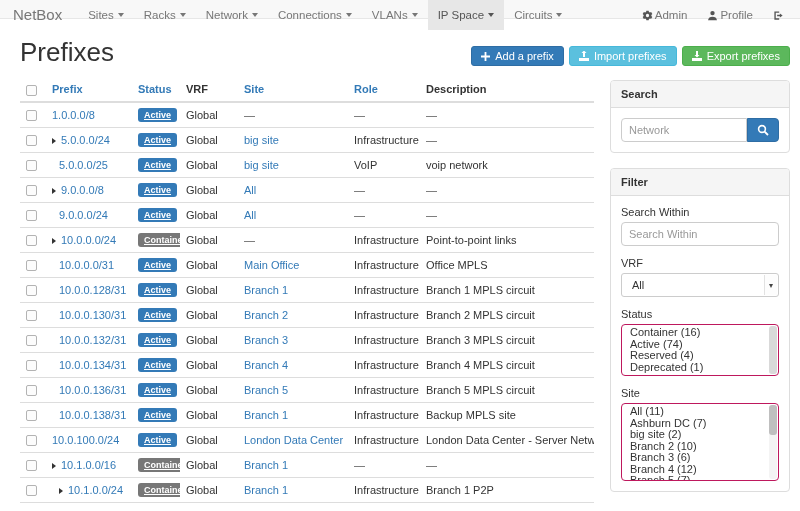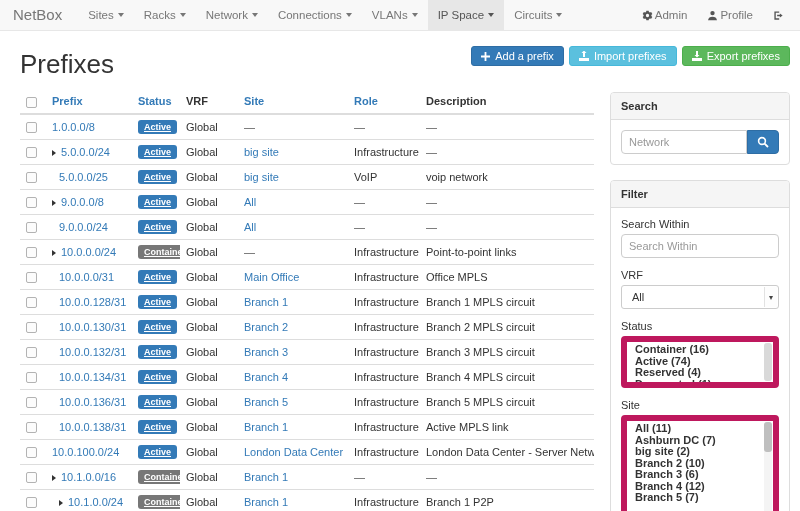--- a/index.html
+++ b/index.html
@@ -1,34 +1,34 @@
 <!DOCTYPE html>
 <html><head>
 <meta charset="utf-8">
 <style>
   * { box-sizing: border-box; margin: 0; padding: 0; }
   html,body { width:800px; height:511px; overflow:hidden; background:#fff;
     font-family:"Liberation Sans", sans-serif; color:#333; }
 
   
-  .navbar { height:31px; background:#f8f8f8; border-bottom:1px solid #e7e7e7;
+  .navbar { height:19px; background:#f8f8f8; border-bottom:1px solid #e7e7e7;
     display:flex; align-items:flex-start; padding-left:13px; }
   .brand { font-size:15px; color:#777; line-height:30px; margin-right:16px; cursor:pointer; }
   .nav-item { font-size:11.5px; color:#777; padding:0 10px; line-height:30px;
     display:flex; align-items:center; cursor:pointer; white-space:nowrap; }
   .nav-item.active { background:#e7e7e7; color:#555; }
   .caret { width:0; height:0; border-left:3.5px solid transparent; border-right:3.5px solid transparent;
     border-top:4px solid currentColor; margin-left:4px; }
   .nav-right { margin-left:auto; display:flex; padding-right:6px; }
   .nav-right .nav-item { gap:2px; }
   .nav-ico { display:inline-flex; width:11px; height:11px; align-items:center; justify-content:center; }
 
   
   .page { padding:6px 10px 0 20px; }
-  .page-header { display:flex; justify-content:space-between; align-items:flex-start;gap:18px; }
+  .page-header { display:flex; justify-content:space-between; align-items:center;gap:18px; }
   h1 { font-size:26px; font-weight:400; color:#333; margin:12px 0 10px; }
   .btns { display:flex; gap:5px; margin-top:9px; }
   .btn { font-size:11px; color:#fff; padding:3px 9px; border-radius:3px; display:flex;
     align-items:center; gap:5px; cursor:pointer; border:1px solid transparent; white-space:nowrap; }
   .btn-primary { background:#337ab7; border-color:#2e6da4; }
   .btn-info    { background:#5bc0de; border-color:#46b8da; }
   .btn-success { background:#5cb85c; border-color:#4cae4c; }
 
   
   .content { display:flex; gap:16px; align-items:flex-start; }
@@ -64,22 +64,22 @@
     border-radius:0 4px 4px 0; display:flex; align-items:center; justify-content:center; cursor:pointer; }
   .filter-label { display:block; font-size:11px; color:#333; margin:11px 0 4px; }
   .filter-label:first-child { margin-top:0; }
   .text-input { width:100%; height:24px; border:1px solid #ccc; border-radius:4px;
     padding:0 7px; font-size:11px; }
   input::placeholder { color:#999; }
   .select { position:relative; width:100%; height:24px; border:1px solid #ccc; border-radius:3px;
     display:flex; align-items:center; padding:0 20px 0 10px; font-size:11px; cursor:pointer; background:#fff; }
   .select-caret { position:absolute; right:1px; top:1px; bottom:1px; width:13px; border-left:1px solid #e2e2e2;
     display:flex; align-items:center; justify-content:center; font-size:8px; color:#444; background:#fdfdfd; }
-  .listbox { position:relative; border:6px solid #be185d; border-radius:4px; padding:2px 0;
-    overflow:hidden; background:#fff;font-weight:bold; }
+  .listbox { position:relative; border:1px solid #be185d; border-radius:4px; padding:2px 0;
+    overflow:hidden; background:#fff; }
   .opt { font-size:11px; line-height:11.5px; padding:0 14px 0 8px; color:#333;
     white-space:nowrap; overflow:hidden; cursor:pointer; }
   .scroll-track { position:absolute; right:1px; top:1px; bottom:1px; width:8px;
     background:#f4f4f4; border-radius:3px; }
   .scroll-thumb { position:absolute; right:1px; width:8px; background:#bfbfbf; border-radius:3px; }
 </style>
 </head>
 <body>
 
 <div class="navbar">
@@ -302,21 +302,21 @@
               <td>Infrastructure</td>
               <td>Branch 5 MPLS circuit</td>
             </tr>
             <tr>
               <td><input type="checkbox" style=""></td>
               <td style="padding-left: 13px;"><a>10.0.0.138/31</a></td>
               <td><span class="badge primary">Active</span></td>
               <td>Global</td>
               <td><a>Branch 1</a></td>
               <td>Infrastructure</td>
-              <td>Active MPLS link</td>
+              <td>Backup MPLS site</td>
             </tr>
             <tr>
               <td><input type="checkbox" style=""></td>
               <td style="padding-left: 6px;"><a>10.0.100.0/24</a></td>
               <td><span class="badge primary">Active</span></td>
               <td>Global</td>
               <td><a>London Data Center</a></td>
               <td>Infrastructure</td>
               <td>London Data Center - Server Network</td>
             </tr>
@@ -375,21 +375,21 @@
           <div class="listbox" style="height:52px">
               <div class="opt">Container (16)</div>
               <div class="opt">Active (74)</div>
               <div class="opt">Reserved (4)</div>
               <div class="opt">Deprecated (1)</div>
               <div class="scroll-track"></div>
               <div class="scroll-thumb" style="top: 1px; bottom: 1px; background: rgb(217, 217, 217);"></div>
             </div>
 
           <label class="filter-label">Site</label>
-          <div class="listbox" style="height:106px">
+          <div class="listbox" style="height:78px">
               <div class="opt">All (11)</div>
               <div class="opt">Ashburn DC (7)</div>
               <div class="opt">big site (2)</div>
               <div class="opt">Branch 2 (10)</div>
               <div class="opt">Branch 3 (6)</div>
               <div class="opt">Branch 4 (12)</div>
               <div class="opt">Branch 5 (7)</div>
               <div class="scroll-track"></div>
               <div class="scroll-thumb" style="top: 1px; height: 30px;"></div>
             </div>

